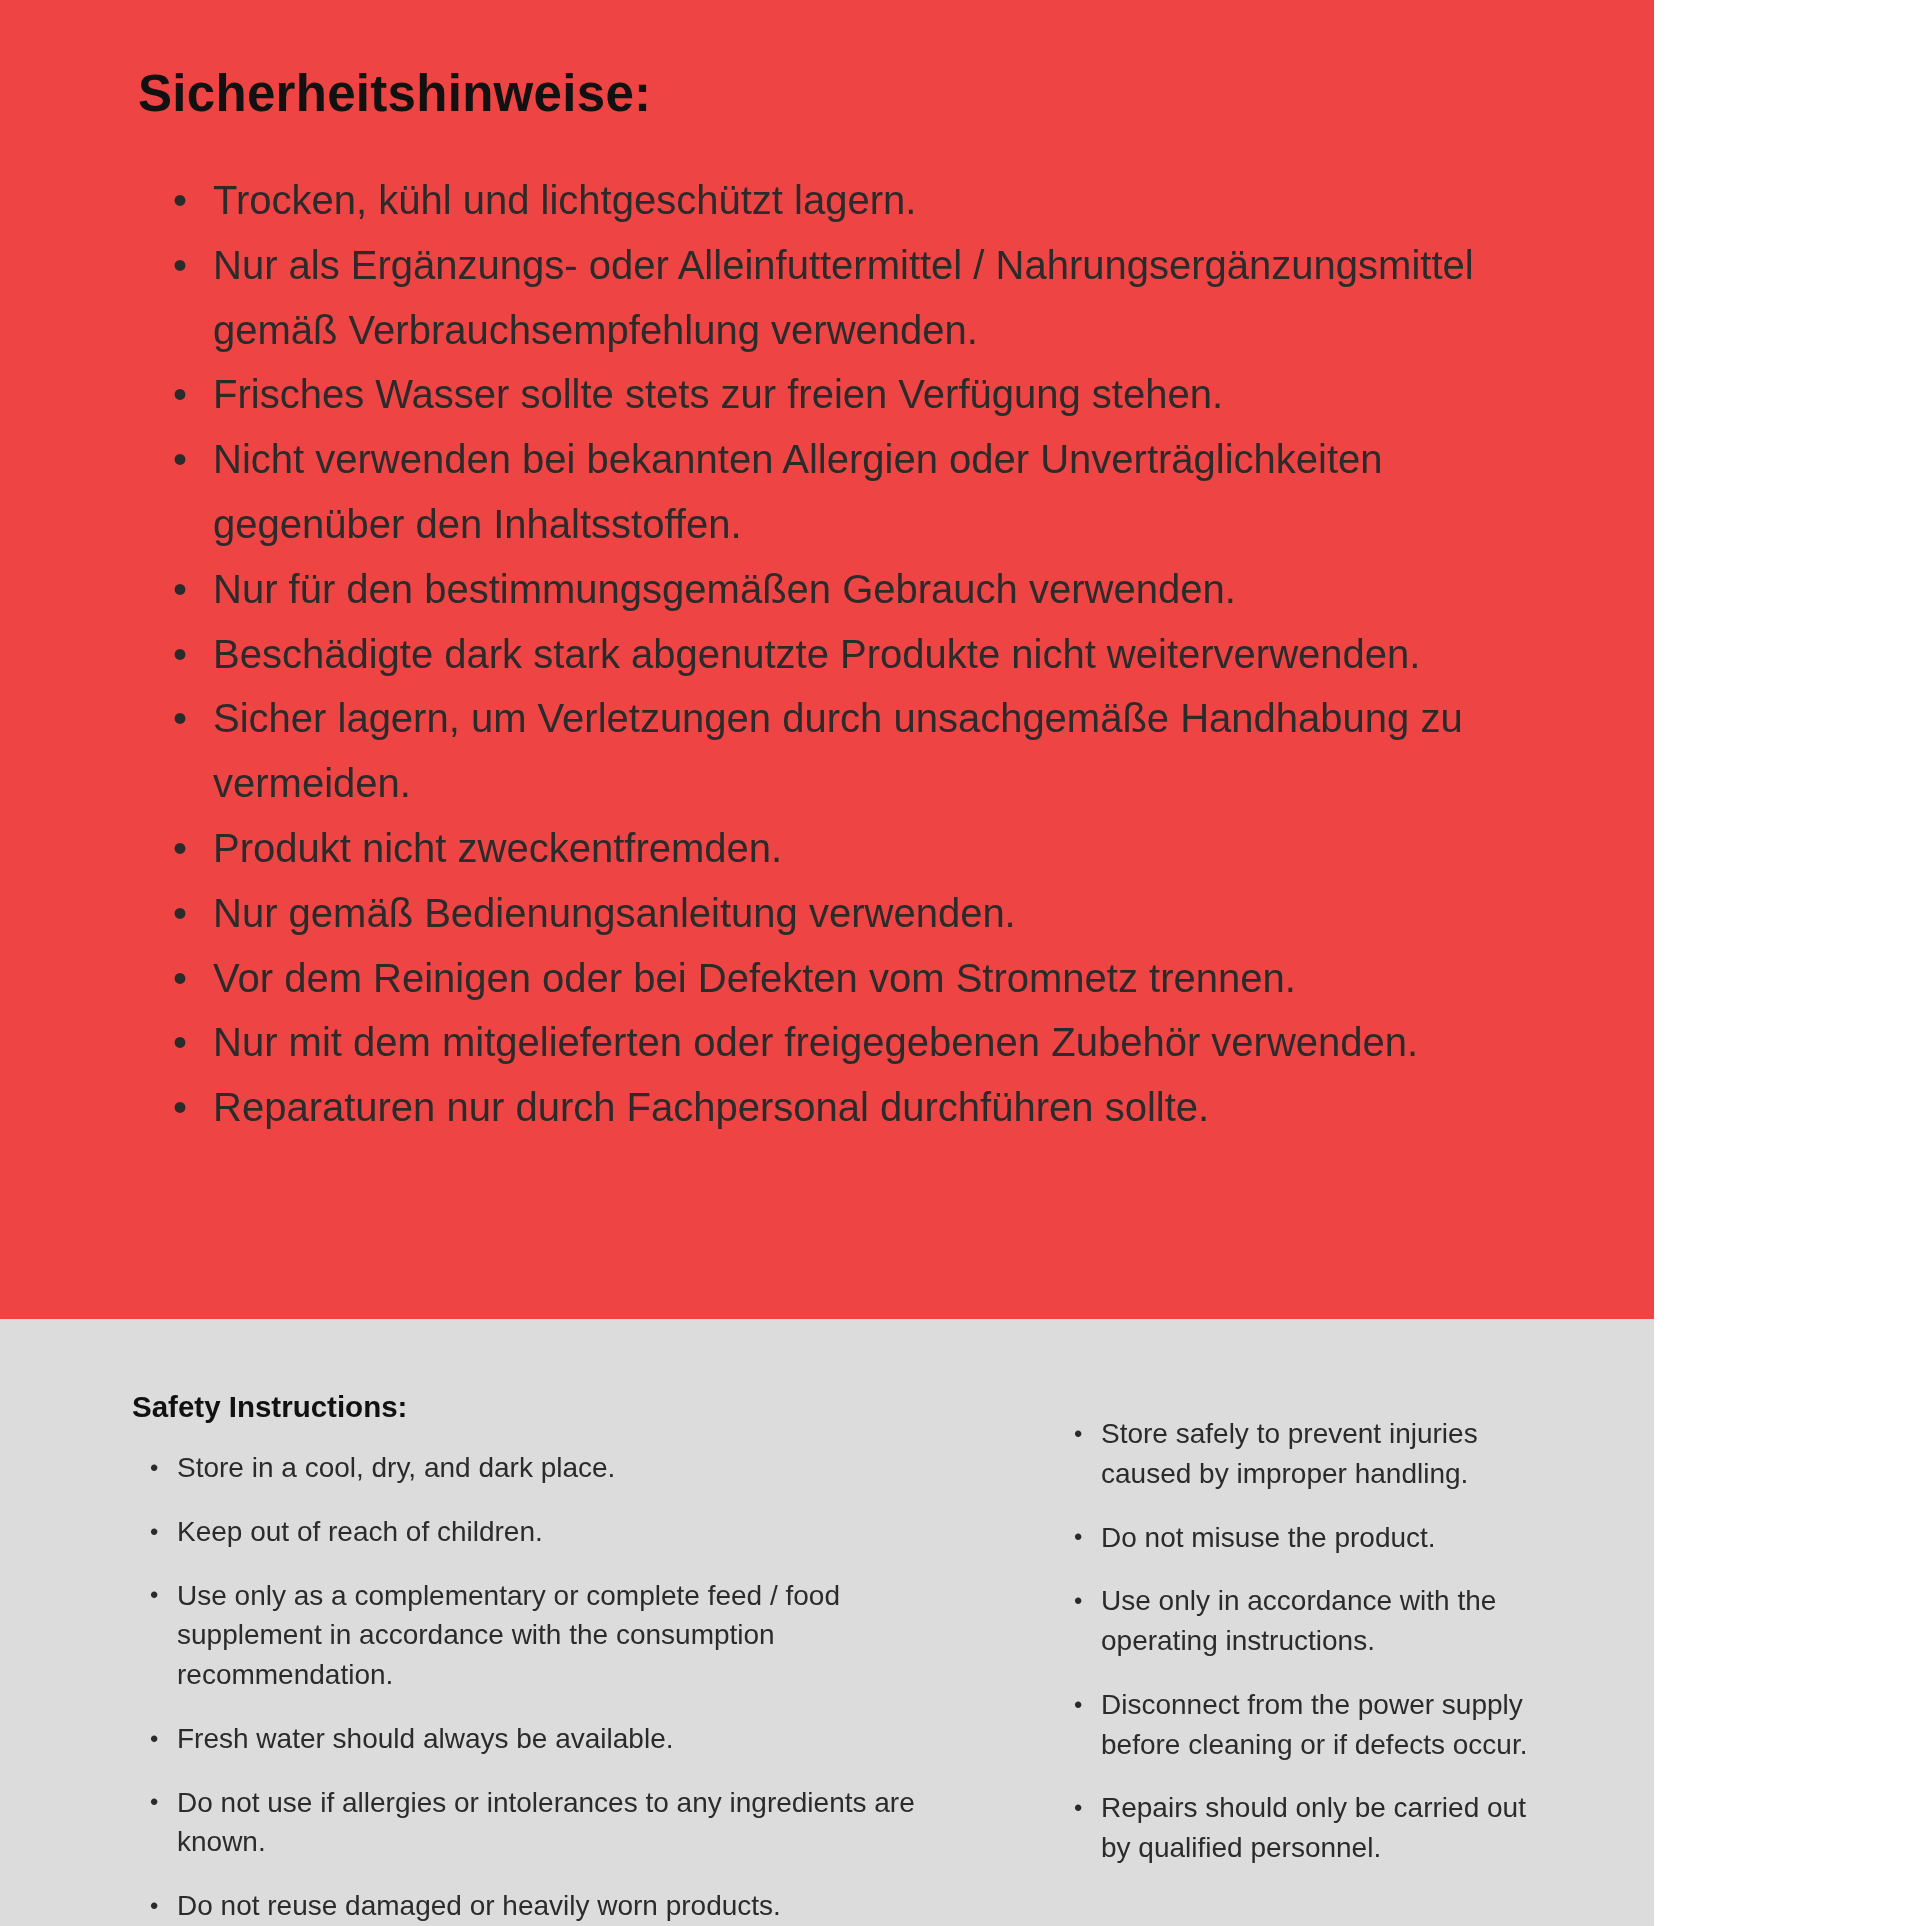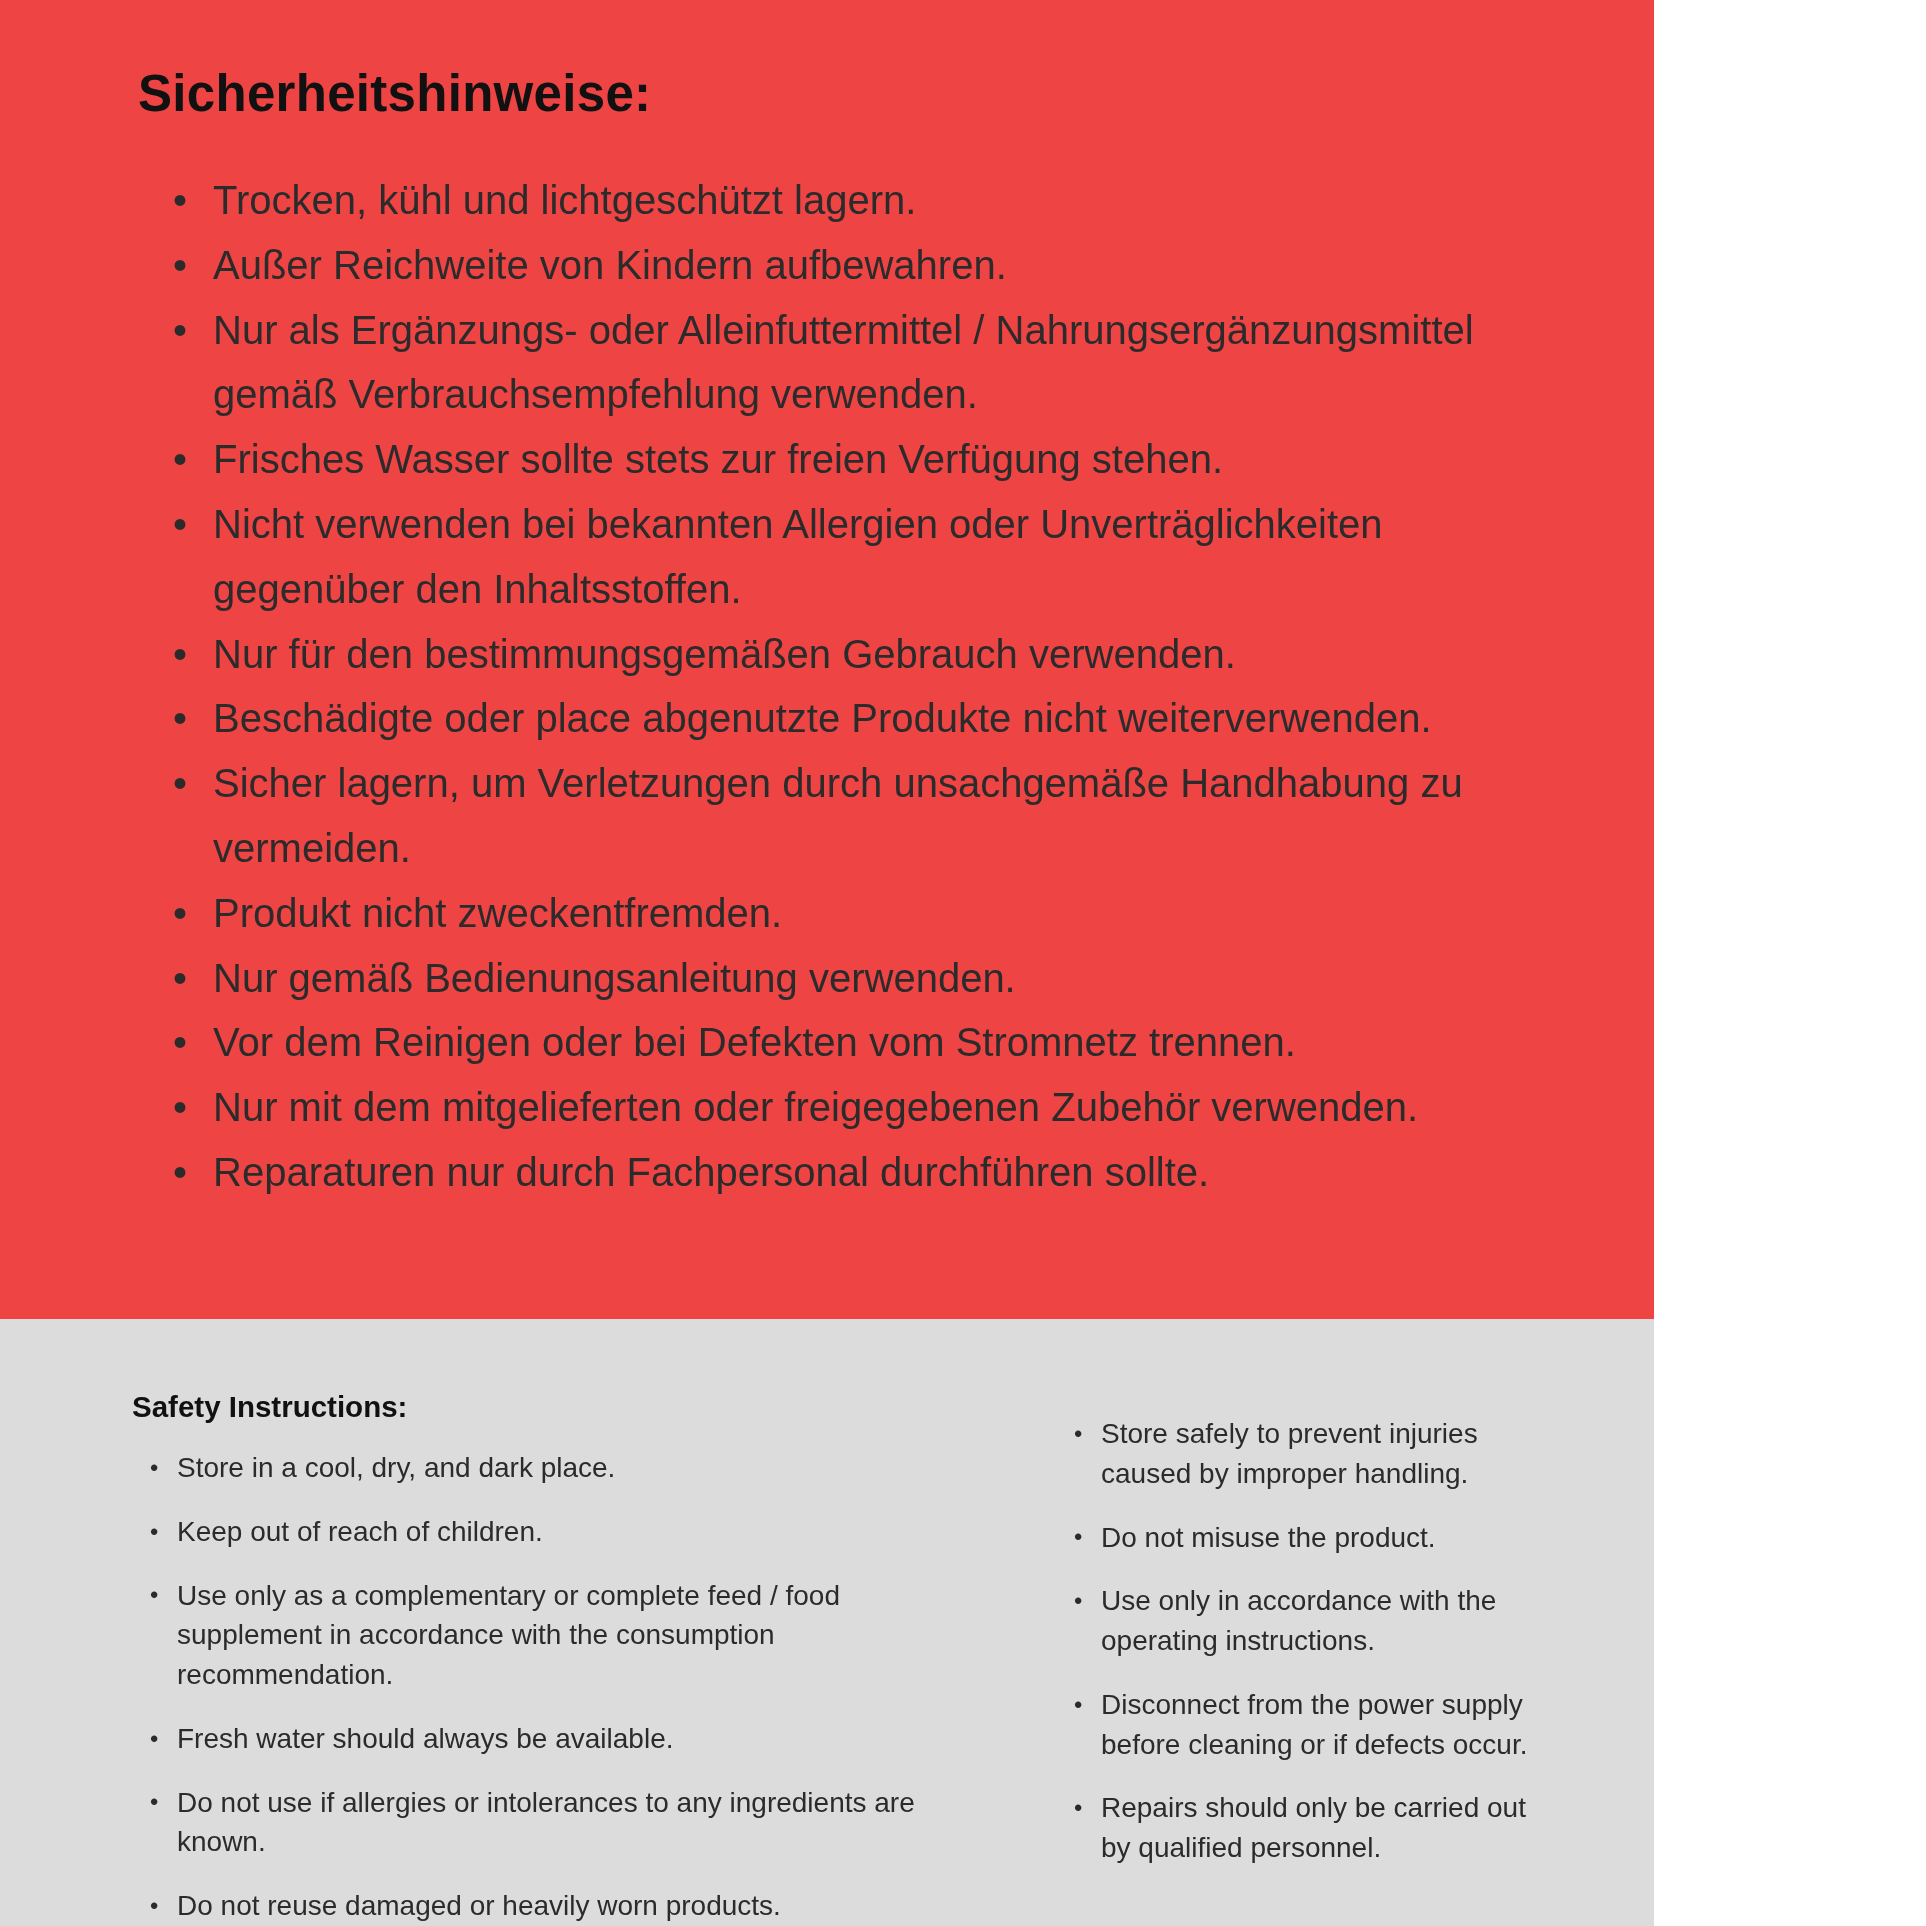--- a/index.html
+++ b/index.html
@@ -95,26 +95,25 @@
 </style>
 </head>
 <body>
 
 <div class="page">
 
   <section class="german-section">
     <h1 class="german-title">Sicherheitshinweise:</h1>
     <ul class="bullets">
       <li>Trocken, kühl und lichtgeschützt lagern.</li>
-      <li>Außer Reichweite von Kindern aufbewahren.</li>
       <li>Nur als Ergänzungs- oder Alleinfuttermittel / Nahrungsergänzungsmittel gemäß Verbrauchsempfehlung verwenden.</li>
       <li>Frisches Wasser sollte stets zur freien Verfügung stehen.</li>
       <li>Nicht verwenden bei bekannten Allergien oder Unverträglichkeiten gegenüber den Inhaltsstoffen.</li>
       <li>Nur für den bestimmungsgemäßen Gebrauch verwenden.</li>
-      <li>Beschädigte oder place abgenutzte Produkte nicht weiterverwenden.</li>
+      <li>Beschädigte dark stark abgenutzte Produkte nicht weiterverwenden.</li>
       <li>Sicher lagern, um Verletzungen durch unsachgemäße Handhabung zu vermeiden.</li>
       <li>Produkt nicht zweckentfremden.</li>
       <li>Nur gemäß Bedienungsanleitung verwenden.</li>
       <li>Vor dem Reinigen oder bei Defekten vom Stromnetz trennen.</li>
       <li>Nur mit dem mitgelieferten oder freigegebenen Zubehör verwenden.</li>
       <li>Reparaturen nur durch Fachpersonal durchführen sollte.</li>
     </ul>
   </section>
 
   <section class="english-section">

